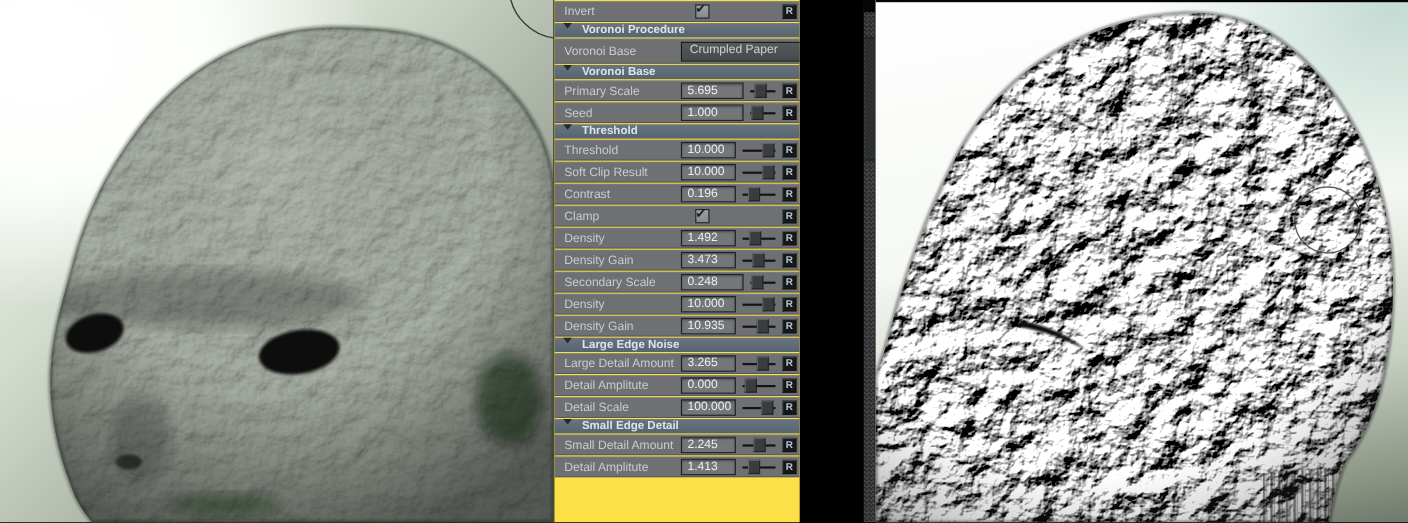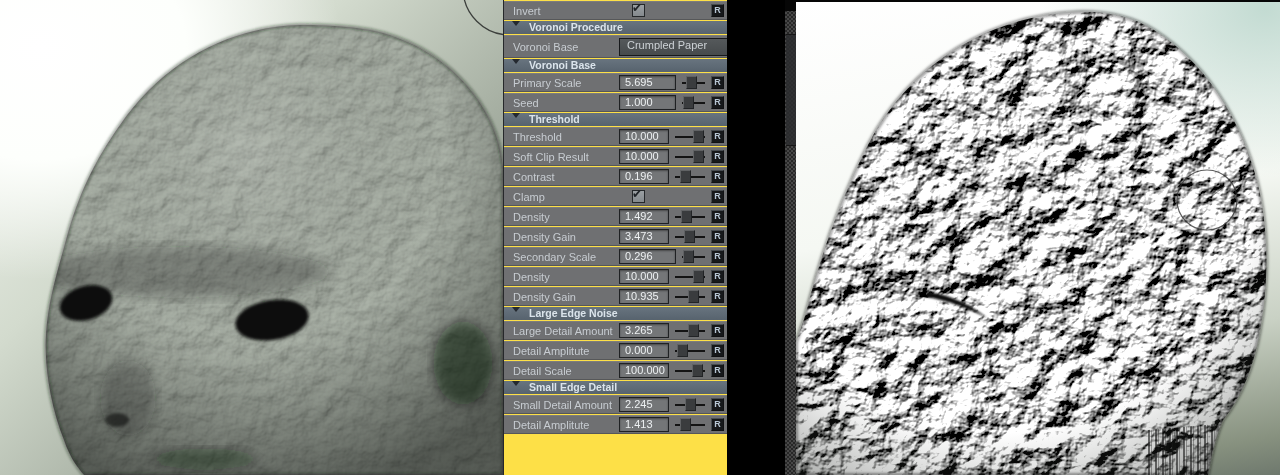--- a/index.html
+++ b/index.html
@@ -209,21 +209,21 @@
         <span class="plabel">Density Gain</span>
         <span class="field">3.473</span>
         <span class="slider">
           <span class="track"></span>
           <span class="handle" style="left: calc(46% - 5.06px);"></span>
         </span>
         <span class="rbtn">R</span>
       </div>
       <div class="prow">
         <span class="plabel">Secondary Scale</span>
-        <span class="field wide">0.296</span>
+        <span class="field wide">0.248</span>
         <span class="slider">
           <span class="track"></span>
           <span class="handle" style="left: calc(9% - 0.99px);"></span>
         </span>
         <span class="rbtn">R</span>
       </div>
       <div class="prow">
         <span class="plabel">Density</span>
         <span class="field">10.000</span>
         <span class="slider">

